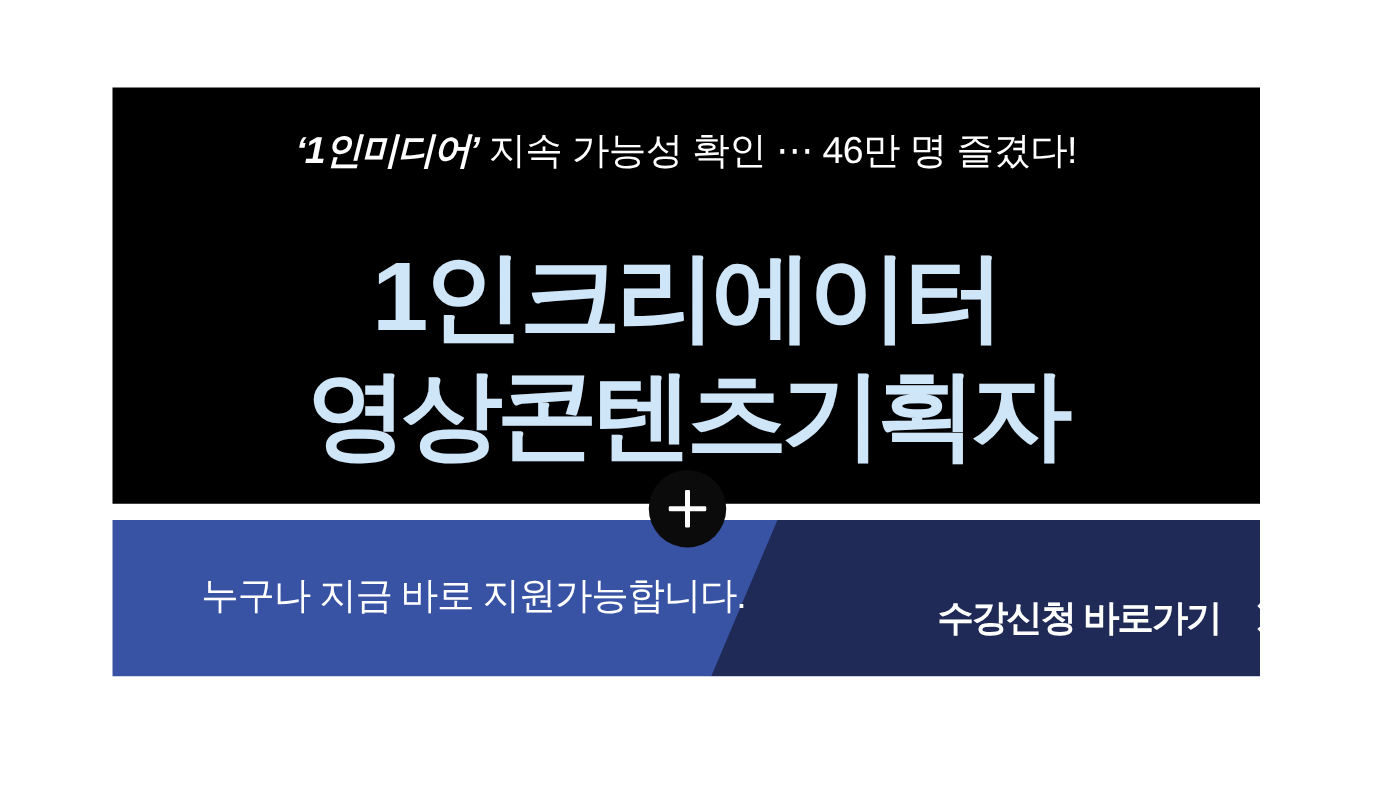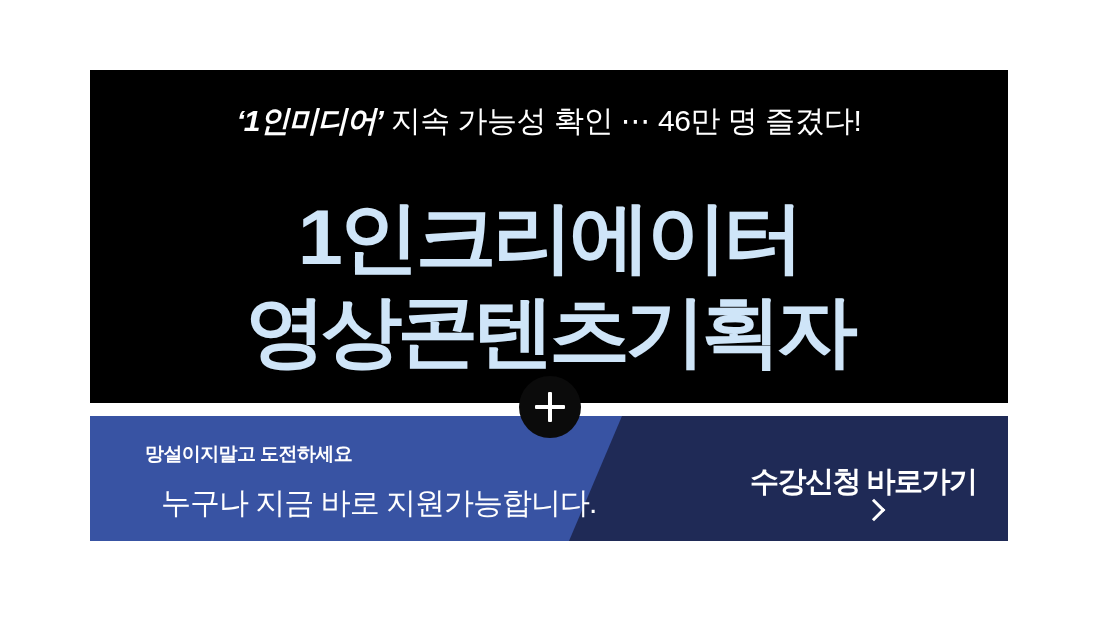--- a/index.html
+++ b/index.html
@@ -148,25 +148,24 @@
     font-weight: 300;
     line-height: 40px;
     letter-spacing: -1px;
     white-space: nowrap;
     margin: 16px;
   }
 
   .cta-right {
     position: absolute;
     left: 660px;
-    top: 48px;
+    top: 62px;
     display: flex;
     align-items: center;
     z-index: 4;
-    flex-direction: column;
   }
   .cta-action-label {
     color: #ffffff;
     font-size: 29px;
     font-weight: 800;
     letter-spacing: -1.5px;
     line-height: 34px;
     white-space: nowrap;
   }
   .chevrons {
@@ -213,21 +212,20 @@
   <div class="plus-badge">
     <span class="bar-h"></span>
     <span class="bar-v"></span>
   </div>
 
   <div class="cta-bar">
 
     <div class="cta-dark-wedge"></div>
 
     <div class="cta-left">
-      <p class="cta-kicker">망설이지말고 도전하세요</p>
       <p class="cta-headline">누구나 지금 바로 지원가능합니다.</p>
     </div>
 
     <div class="cta-right">
       <span class="cta-action-label">수강신청 바로가기</span>
       <span class="chevrons">
         <span class="chev"></span>
 
       </span>
     </div>

